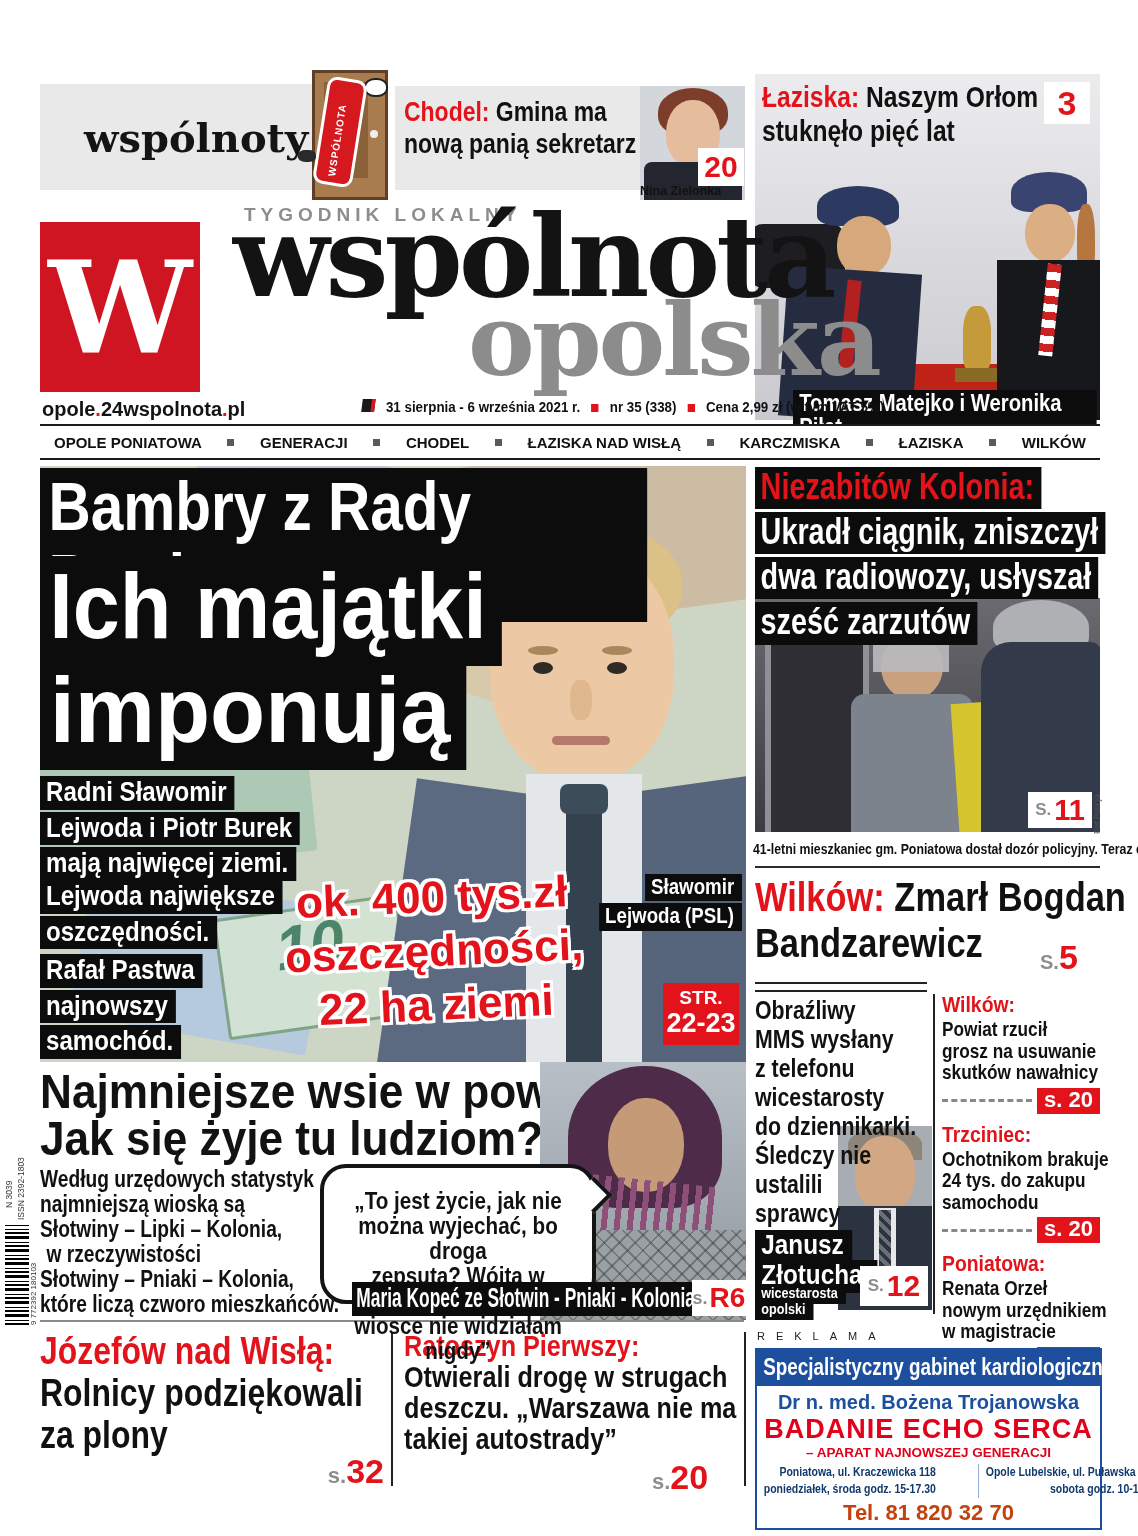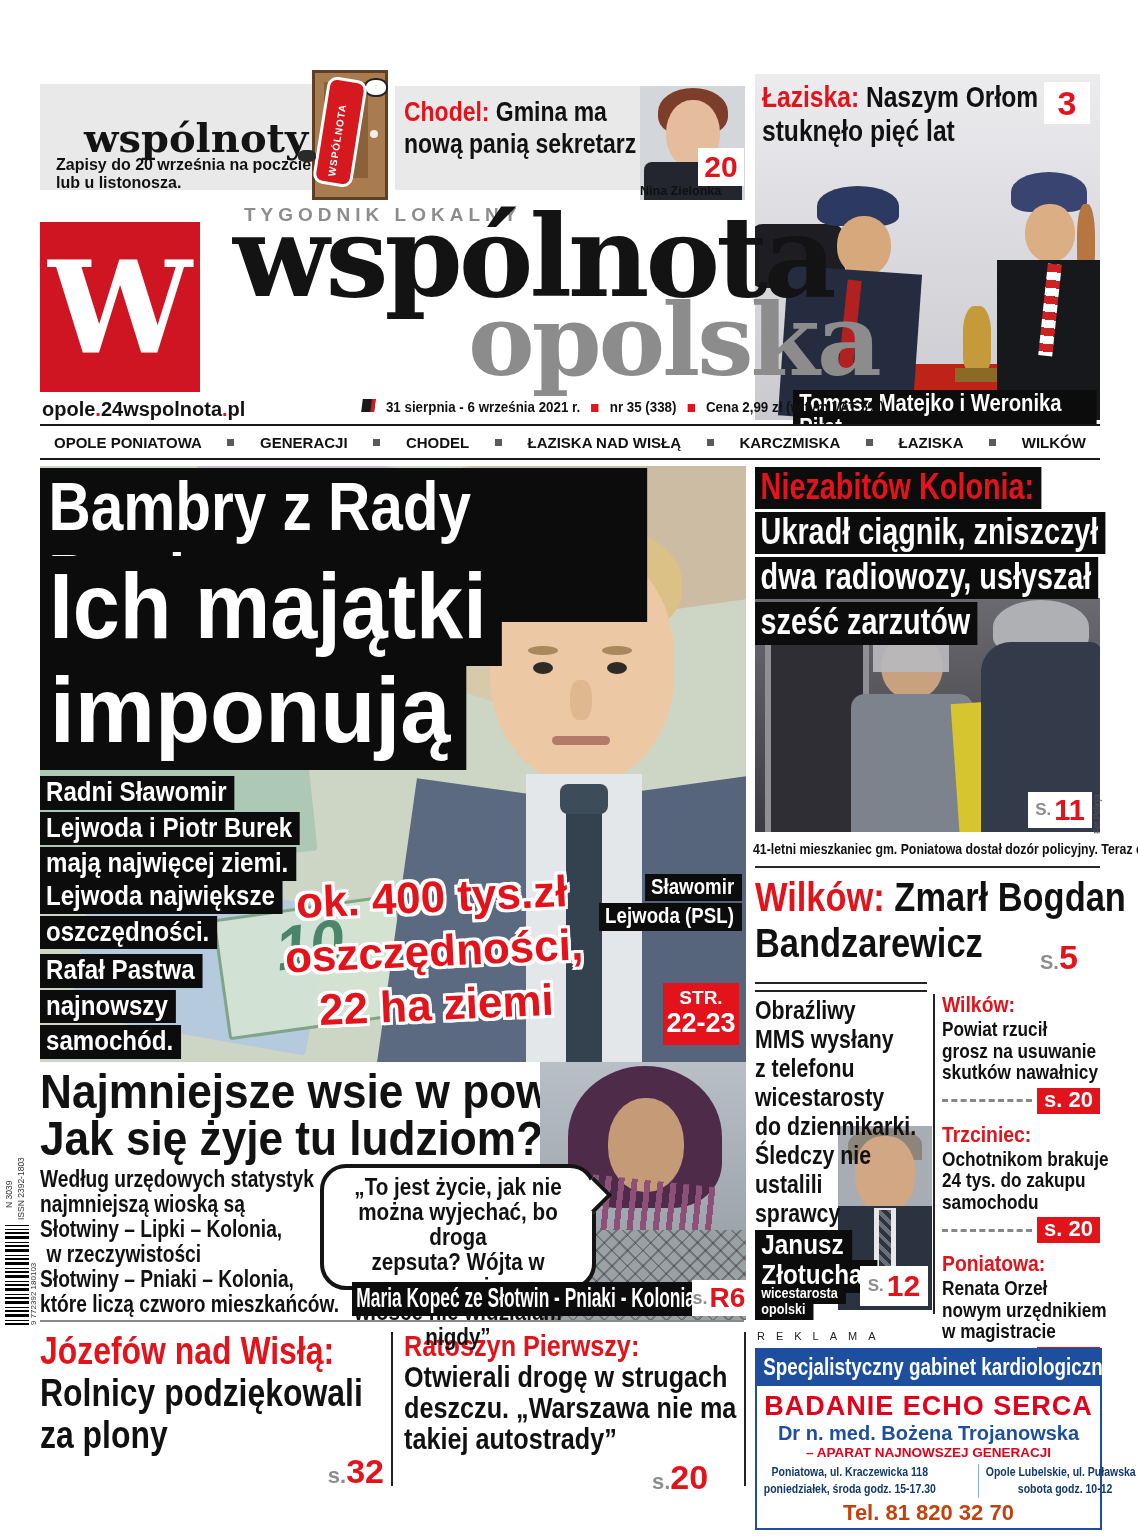--- a/index.html
+++ b/index.html
@@ -39,24 +39,20 @@
 <div class="page">
 
   <div class="abs vtext" style="left:4px;top:1148px;height:60px;font-size:8.5px">N 3039</div>
   <div class="abs vtext" style="left:16px;top:1140px;height:80px;font-size:8.5px">ISSN 2392-1803</div>
   <div class="abs" style="left:5px;top:1225px;width:24px;height:100px;
        background:repeating-linear-gradient(0deg,#000 0 2px,#fff 2px 4px,#000 4px 5px,#fff 5px 8px,#000 8px 11px,#fff 11px 13px)"></div>
   <div class="abs vtext" style="left:29px;top:1225px;height:100px;font-size:8px">9 772392 180103</div>
 
   <div class="abs" style="left:40px;top:84px;width:345px;height:106px;background:#e9e9e9"></div>
   <div class="abs b" style="left:84px;top:114px;font-size:40px;font-family:'DejaVu Serif',serif;color:#141414">wspólnoty</div>
-  <div class="abs b" style="left:56px;top:156px;font-size:16px;line-height:18px">
-    <div>Zapisy do 20 września na poczcie</div>
-    <div>lub u listonosza.</div>
-  </div>
 
   <div class="abs" style="left:298px;top:70px;width:92px;height:124px">
     <div class="abs" style="left:14px;top:0;width:70px;height:124px;background:#a97c50;border:3px solid #5f4026"></div>
     <div class="abs" style="left:26px;top:12px;width:44px;height:96px;background:#8a6138"></div>
     <div class="abs" style="left:72px;top:60px;width:8px;height:8px;background:#eee;border-radius:50%"></div>
     <div class="abs" style="left:66px;top:8px;width:20px;height:15px;background:#fff;border:2px solid #222;border-radius:45%"></div>
     <div class="abs" style="left:22px;top:8px;width:34px;height:102px;background:#d6181f;border:3px solid #fff;border-radius:10px;transform:rotate(9deg)">
       <div class="vtext b" style="color:#fff;font-size:10px;height:96px;margin-left:10px;letter-spacing:1px">WSPÓLNOTA</div>
     </div>
     <div class="abs" style="left:0;top:80px;width:18px;height:12px;background:#2a2a2a;border-radius:40%"></div>
@@ -332,21 +328,21 @@
     <div style="padding-left:8px">w rzeczywistości</div>
     <div>Słotwiny – Pniaki – Kolonia,</div>
     <div>które liczą czworo mieszkańców.</div>
   </div>
   <div class="abs photo" style="left:540px;top:1062px;width:206px;height:258px;background:linear-gradient(180deg,#b8bfc7,#8e969e)">
     <div class="abs" style="left:28px;top:4px;width:154px;height:142px;background:#4e2b49;border-radius:50% 50% 32% 32%"></div>
     <div class="abs" style="left:68px;top:36px;width:76px;height:94px;background:#c49b76;border-radius:48%"></div>
     <div class="abs" style="left:36px;top:118px;width:138px;height:72px;transform:rotate(6deg);background:repeating-linear-gradient(90deg,#8e5079 0 6px,transparent 6px 13px)"></div>
     <div class="abs" style="left:0;top:168px;width:206px;height:90px;background:#9aa1a5;background-image:repeating-linear-gradient(45deg,rgba(40,40,40,.35) 0 2px,transparent 2px 11px),repeating-linear-gradient(-45deg,rgba(40,40,40,.35) 0 2px,transparent 2px 11px)"></div>
   </div>
-  <div class="bubble" style="left:320px;top:1164px;width:268px;height:112px;font-size:24px;line-height:25px;padding-top:6px;transform-origin:0 0">
+  <div class="bubble" style="left:320px;top:1164px;width:268px;height:112px;font-size:24px;line-height:25px;padding-top:20px;transform-origin:0 0">
     <div class="cond" style="transform:scaleX(.86);transform-origin:50% 0">
       <div>„To jest życie, jak nie</div>
       <div>można wyjechać, bo droga</div>
       <div>zepsuta? Wójta w naszej</div>
       <div>wiosce nie widziałam nigdy”</div>
     </div>
   </div>
   <div class="abs cond" style="left:352px;top:1282px;transform:scaleX(.62);z-index:6">
     <span class="bar" style="font-size:28px">Maria Kopeć ze Słotwin - Pniaki - Kolonia</span>
   </div>
@@ -377,24 +373,24 @@
   <div class="abs" style="left:652px;top:1458px;width:88px;text-align:left">
     <span class="b graytxt" style="font-size:22px">s.</span><span class="b redtxt" style="font-size:34px">20</span>
   </div>
 
   <div class="abs" style="left:757px;top:1330px;font-size:11px;letter-spacing:11px;color:#222">REKLAMA</div>
   <div class="abs" style="left:755px;top:1348px;width:347px;height:184px;box-sizing:border-box">
     <div style="height:38px;background:#1d4f9e;display:flex;align-items:center">
       <span class="b cond" style="color:#fff;font-size:23px;transform:scaleX(.82);white-space:nowrap;padding-left:10px">Specjalistyczny gabinet kardiologiczny</span>
     </div>
     <div style="border:2px solid #1d4f9e;border-top:none;height:144px;box-sizing:border-box;text-align:center;padding-top:5px">
+      <div class="b" style="color:#1d4f9e;font-size:20px">Dr n. med. Bożena Trojanowska</div>
       <div class="b" style="color:#e2001a;font-size:27px;letter-spacing:1px">BADANIE ECHO SERCA</div>
-      <div class="b" style="color:#1d4f9e;font-size:20px">Dr n. med. Bożena Trojanowska</div>
       <div class="b" style="color:#e2001a;font-size:13.5px">– APARAT NAJNOWSZEJ GENERACJI</div>
-      <div style="display:flex;text-align:center;margin-top:4px">
+      <div style="display:flex;text-align:right;margin-top:4px">
         <div class="adcol">
           <div>Poniatowa, ul. Kraczewicka 118</div>
           <div>poniedziałek, środa godz. 15-17.30</div>
         </div>
         <div style="border-left:1px solid #8fb0d8"></div>
         <div class="adcol">
           <div>Opole Lubelskie, ul. Puławska 2</div>
           <div>sobota godz. 10-12</div>
         </div>
       </div>

